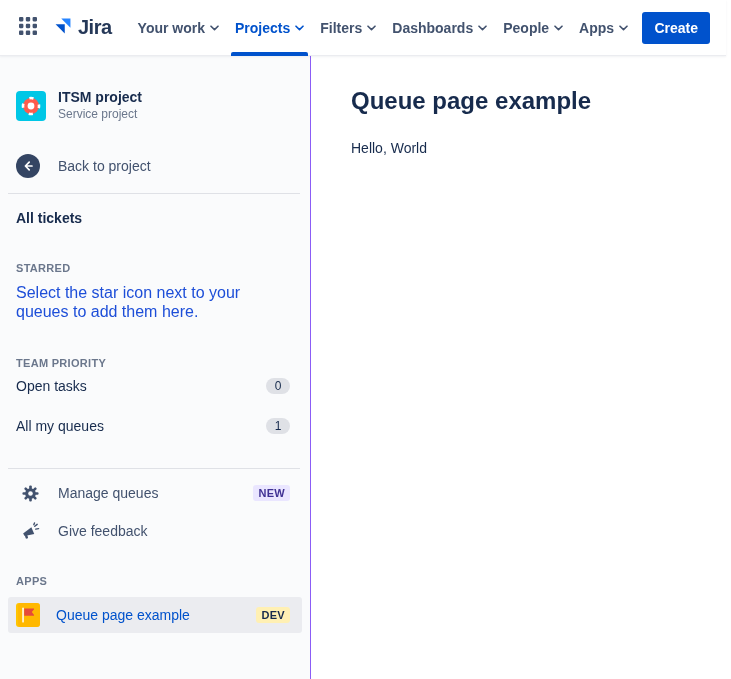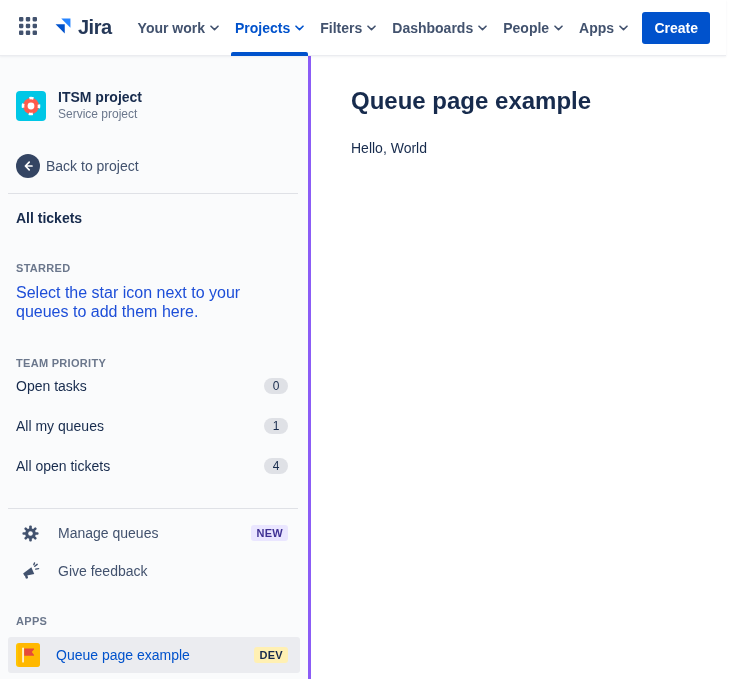--- a/index.html
+++ b/index.html
@@ -35,31 +35,31 @@
   .create-btn {
     background:#0052CC; color:#fff; font-size:14px; font-weight:600;
     border:none; border-radius:3px; height:32px; padding:0 12px; cursor:pointer;
     font-family:inherit;
   }
 
   
   .content { flex:1; display:flex; min-height:0; }
   .sidebar {
     width:311px; flex:0 0 311px; background:#FAFBFC;
-    border-right:3px solid #8b5cf6; overflow:hidden; padding-top:33px;
+    border-right:1px solid #8b5cf6; overflow:hidden; padding-top:33px;
   }
   .main { flex:1; background:#fff; padding:30px 40px; }
 
   
   .proj { display:flex; align-items:center; gap:12px; padding:0 16px; }
   .proj-avatar { width:30px; height:30px; border-radius:4px; flex:0 0 30px; }
   .proj-name { font-size:14px; font-weight:700; color:#172B4D; line-height:17px; }
   .proj-type { font-size:12px; color:#6B778C; line-height:15px; margin-top:1px; }
 
-  .back-row { display:flex; align-items:center; gap:6px; padding:0 16px; margin-top:32px; cursor:pointer; }
+  .back-row { display:flex; align-items:center; gap:18px; padding:0 16px; margin-top:32px; cursor:pointer; }
   .back-circle { width:24px; height:24px; border-radius:50%; background:#344563; display:flex; align-items:center; justify-content:center; flex:0 0 24px; }
   .back-label { font-size:14px; font-weight:500; color:#42526E; }
 
   .divider { height:1px; background:#DFE1E6; margin:15px 10px 0 8px; }
 
   .all-tickets { padding:0 16px; margin-top:16px; font-size:14px; font-weight:700; color:#172B4D; cursor:pointer; }
 
   .sec-header {
     padding:0 16px; margin-top:36px; font-size:11px; font-weight:700;
     color:#6B778C; letter-spacing:.3px;
@@ -230,24 +230,20 @@
 
       <div class="queues">
         <div class="queue-row">
           <span>Open tasks</span>
           <span class="count-badge">0</span>
         </div>
         <div class="queue-row">
           <span>All my queues</span>
           <span class="count-badge">1</span>
         </div>
-        <div class="queue-row">
-          <span>All open tickets</span>
-          <span class="count-badge">4</span>
-        </div>
       </div>
 
       <div class="divider" style="margin-top:10px;"></div>
 
       <div class="tool-row" style="margin-top:6px;">
         <span class="ticon">
           <svg width="19" height="19" viewBox="0 0 20 20">
             <g fill="#42526E">
               <rect x="8.6" y="1.5" width="2.8" height="17" rx="1.2"></rect>
               <rect x="1.5" y="8.6" width="17" height="2.8" rx="1.2"></rect>

